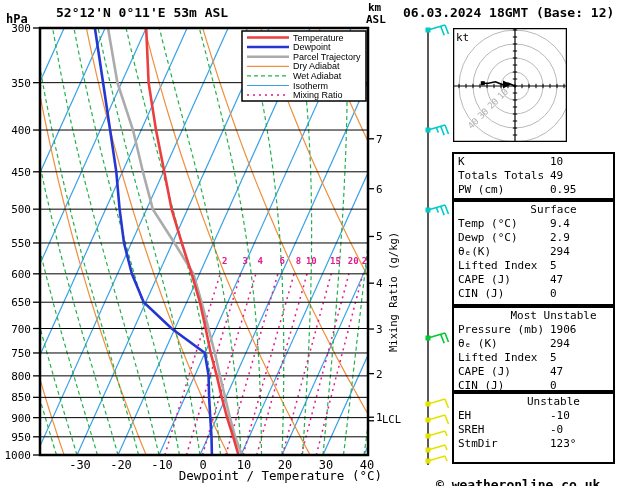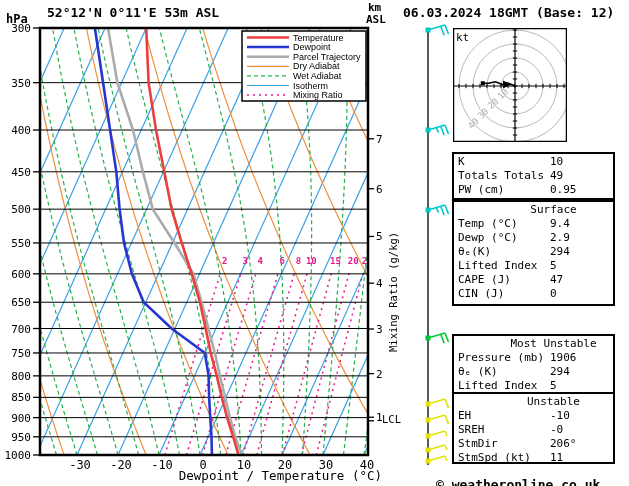--- a/index.html
+++ b/index.html
@@ -307,21 +307,21 @@
         <text x="475.408" y="125.592" fill="#b0b0b0" font-size="9" text-anchor="middle" transform="rotate(-45 475.408 125.592)" font-family="DejaVu Sans Mono,monospace">40</text>
         <polyline stroke="#000" stroke-width="1.6" points="515.0,86.0 508.0,83.2 502.4,84.6 495.4,81.8 488.4,83.2 482.8,83.2" fill="none"></polyline>
         <polygon points="511,84.5 503,80.5 503,88.5" fill="#000"></polygon>
         <rect x="480.8" y="81.2" width="4" height="4" fill="#000"></rect>
         <rect x="453" y="28" width="114" height="114" fill="none" stroke="#000" stroke-width="2.5"></rect>
       </g>
     </svg>
 
   <div class="abs b" style="left:6px;top:4px;font-size:12px;margin-top:8px;">hPa</div>
 
-  <div class="abs b" style="left:47px;top:5px;font-size:13px;">52°12'N 0°11'E 53m ASL</div>
+  <div class="abs b" style="left:56px;top:5px;font-size:13px;">52°12'N 0°11'E 53m ASL</div>
 
   <div class="abs b" style="left:368px;top:1px;font-size:11px;"><span>km</span></div>
   <div class="abs b" style="left:366px;top:13px;font-size:11px;"><span>ASL</span></div>
 
   <div class="abs b" style="left:403px;top:5px;font-size:13px;">06.03.2024 18GMT (Base: 12)</div>
 
   <div class="abs vert" style="left:387px;top:352px;font-size:10.5px;">Mixing Ratio (g/kg)</div>
 
   <div class="abs" style="left:382px;top:413px;font-size:10.5px;">LCL</div>
 
@@ -364,21 +364,21 @@
         </div>
         <div class="srow">
           <span class="lbl">CAPE (J)</span>
           <span class="val">47</span>
         </div>
         <div class="srow">
           <span class="lbl">CIN (J)</span>
           <span class="val">0</span>
         </div>
       </div>
-      <div class="statbox" style="top: 306px; height: 86px; margin-top: 28px;">
+      <div class="statbox" style="top: 306px; height: 86px;">
         <div class="hdr">Most Unstable</div>
         <div class="srow">
           <span class="lbl">Pressure (mb)</span>
           <span class="val">1906</span>
         </div>
         <div class="srow">
           <span class="lbl">θₑ (K)</span>
           <span class="val">294</span>
         </div>
         <div class="srow">
@@ -399,23 +399,19 @@
         <div class="srow">
           <span class="lbl">EH</span>
           <span class="val">-10</span>
         </div>
         <div class="srow">
           <span class="lbl">SREH</span>
           <span class="val">-0</span>
         </div>
         <div class="srow">
           <span class="lbl">StmDir</span>
-          <span class="val">206°</span>
-        </div>
-        <div class="srow">
-          <span class="lbl">StmSpd (kt)</span>
-          <span class="val">11</span>
+          <span class="val">123°</span>
         </div>
       </div>
     </div>
 
   <div class="abs b" style="left:436px;top:465px;font-size:13px;margin-top:12px;">© weatheronline.co.uk</div>
 </div>
 
 </body></html>

